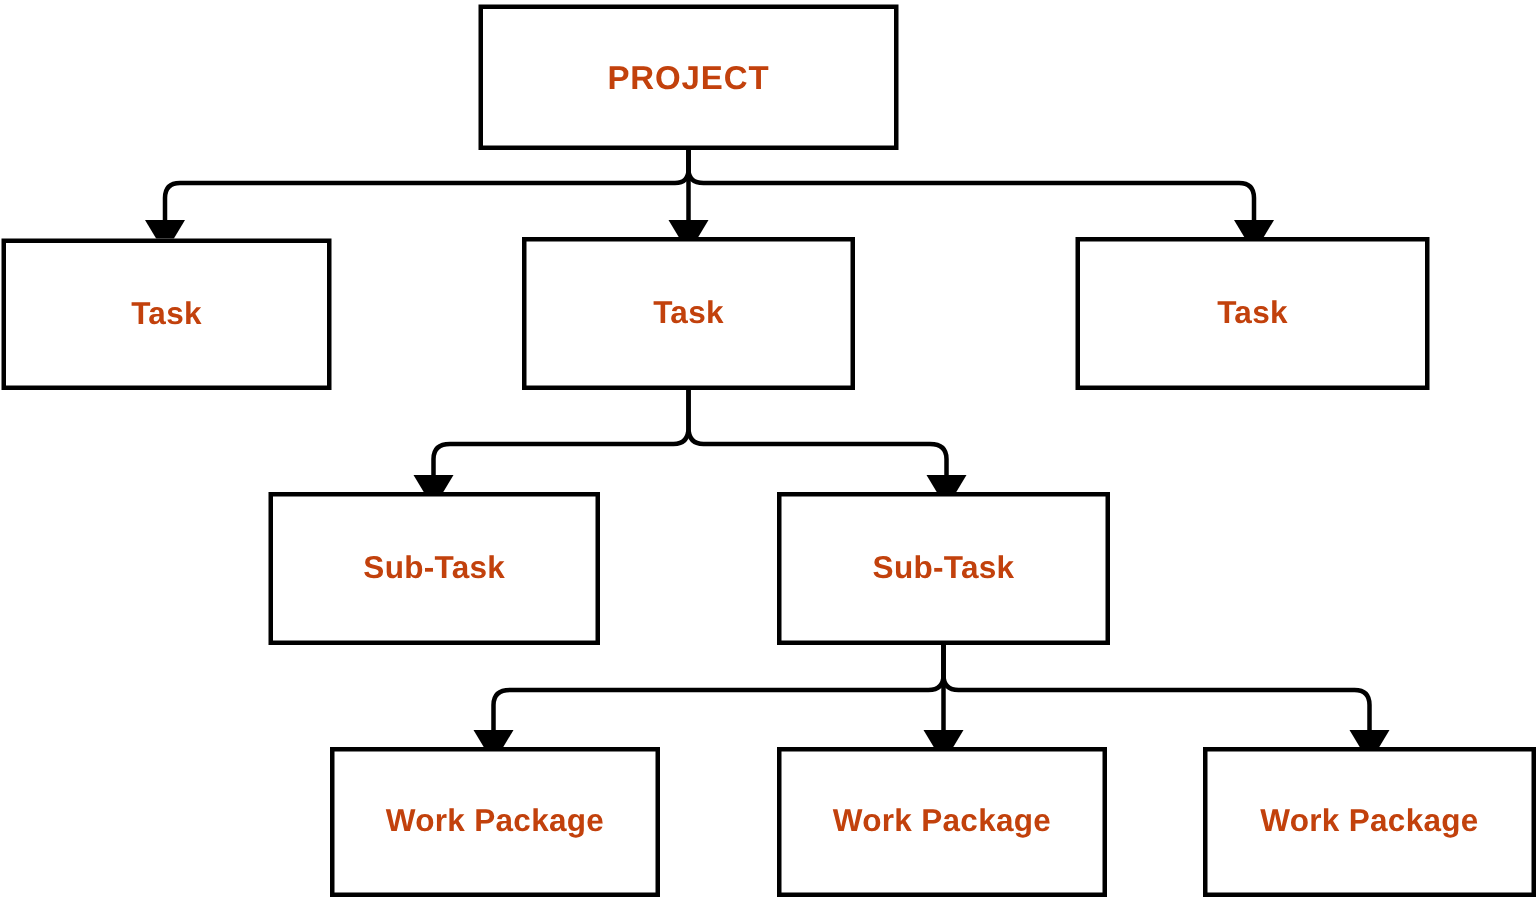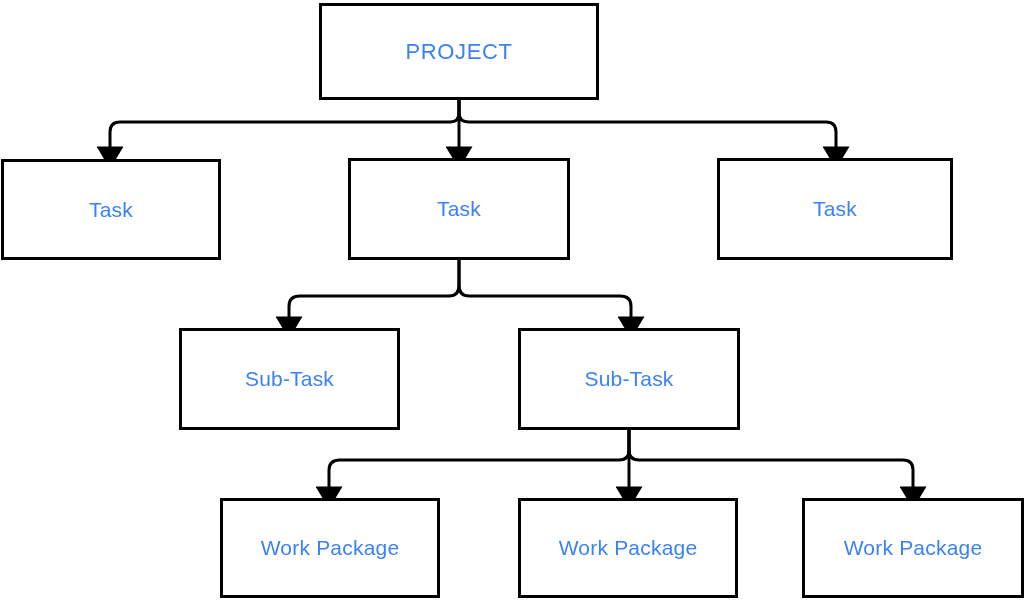--- a/index.html
+++ b/index.html
@@ -28,22 +28,22 @@
     position: absolute;
     box-sizing: border-box;
     background: #ffffff;
     border: 3px solid #000000;
     display: flex;
     align-items: center;
     justify-content: center;
     z-index: 2;
   }
   .node-label {
-    color: #3b82f6;
-    font-weight: normal;
+    color: #c2410c;
+    font-weight: bold;
     font-size: 21px;
     letter-spacing: 0.2px;
     white-space: nowrap;
     text-align: left;
   }
   .node-label.root {
     font-size: 22px;
     letter-spacing: 0.6px;
   }
 </style>

